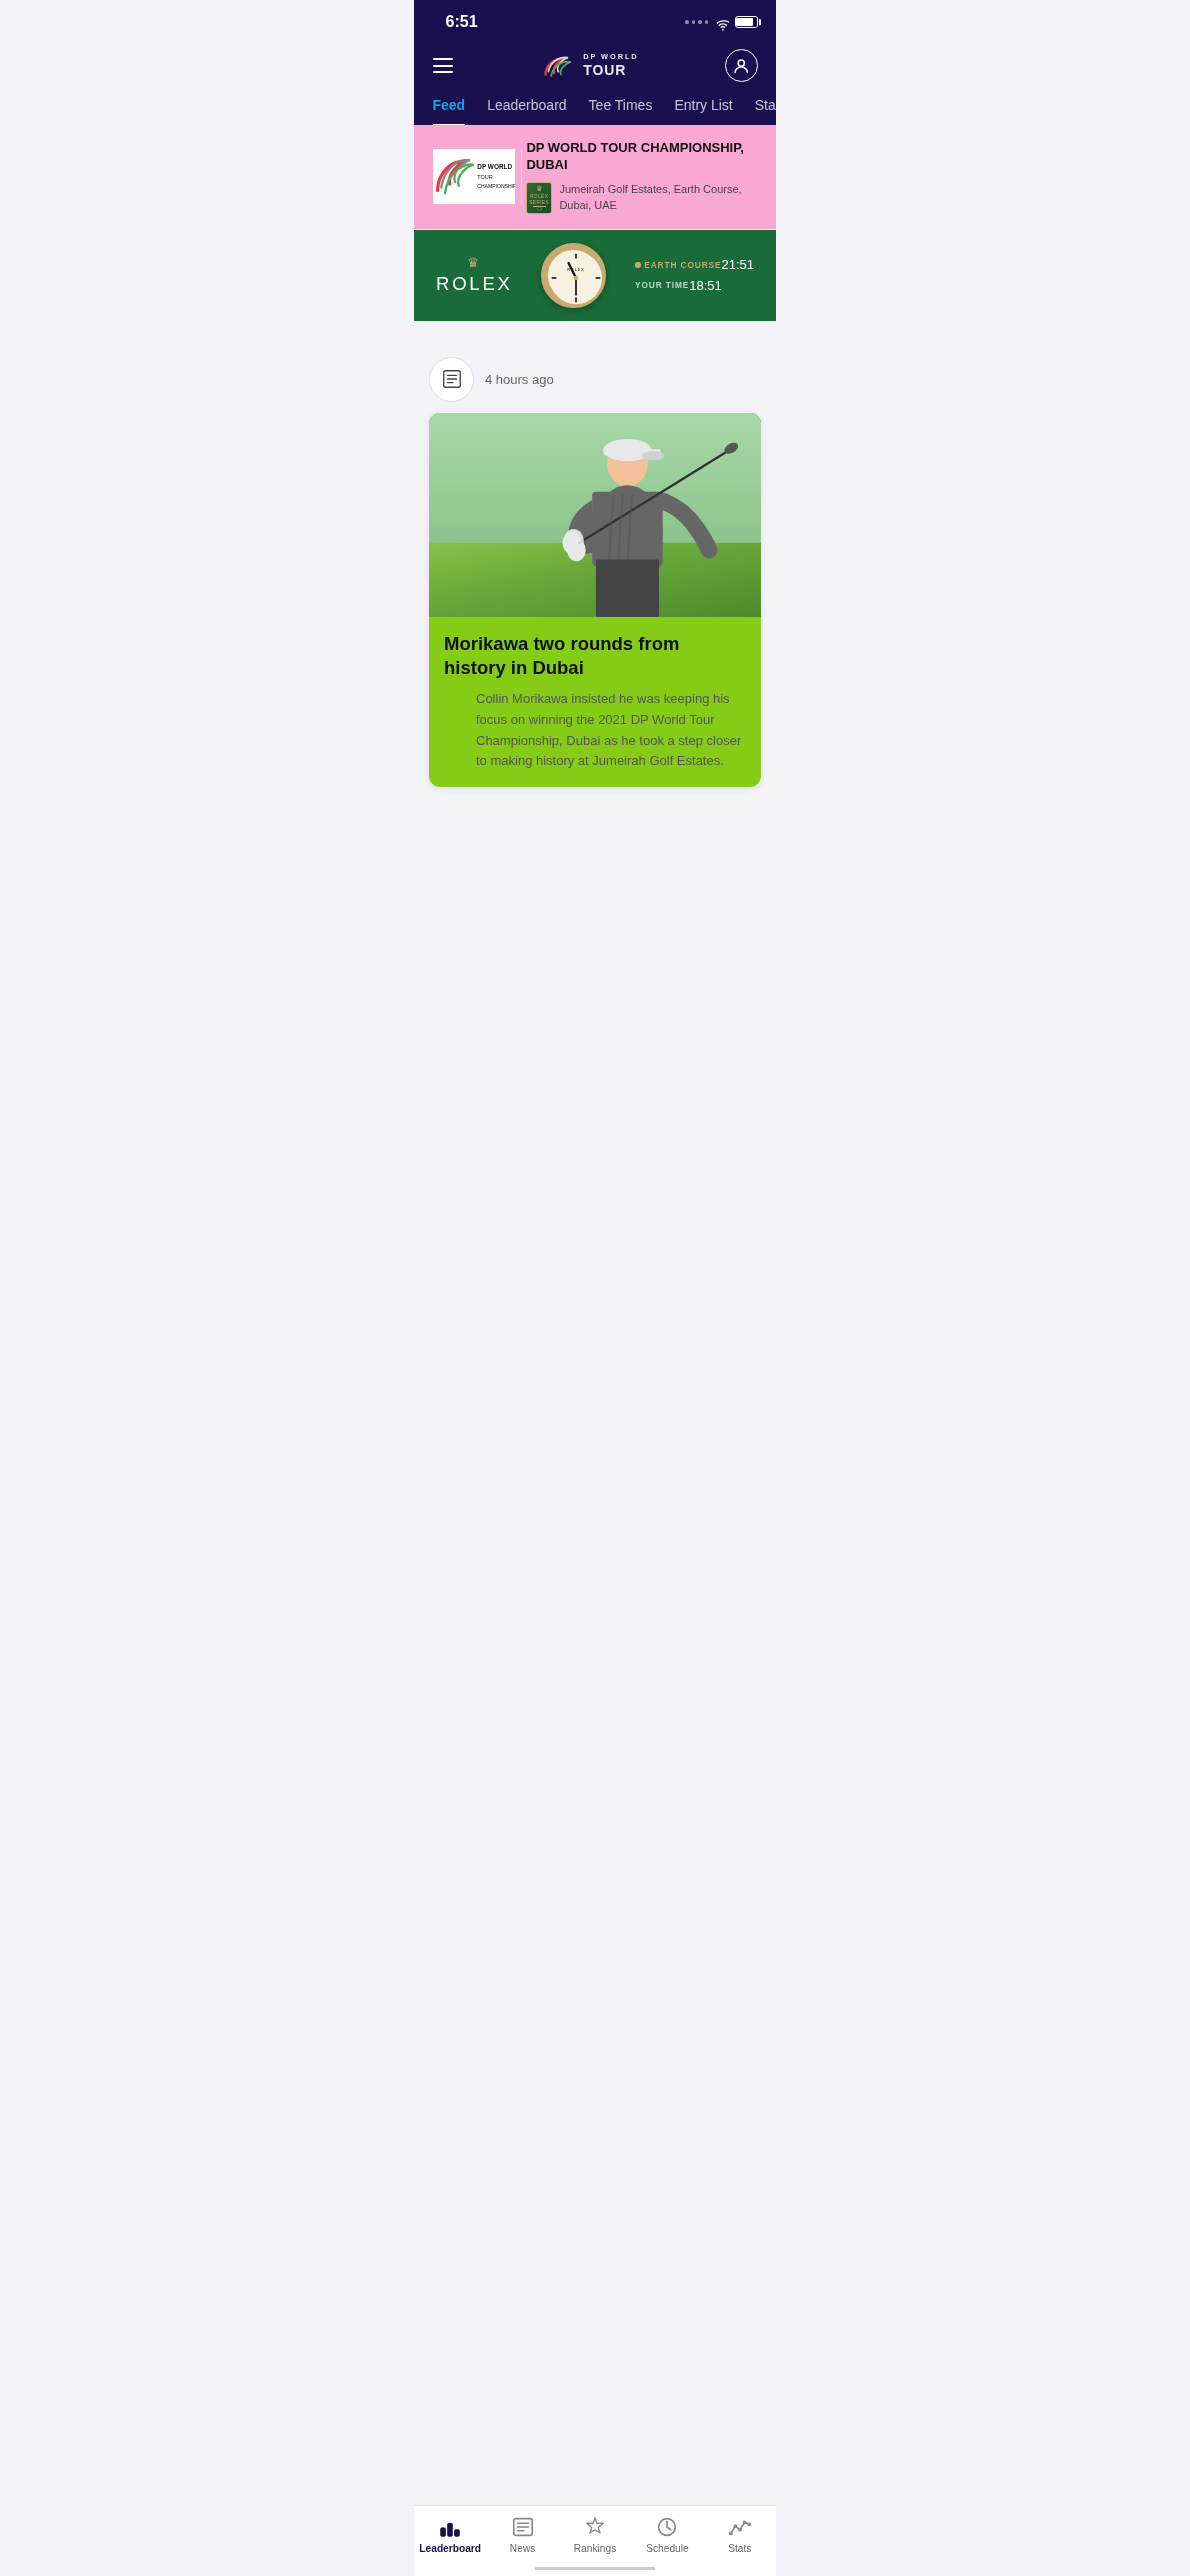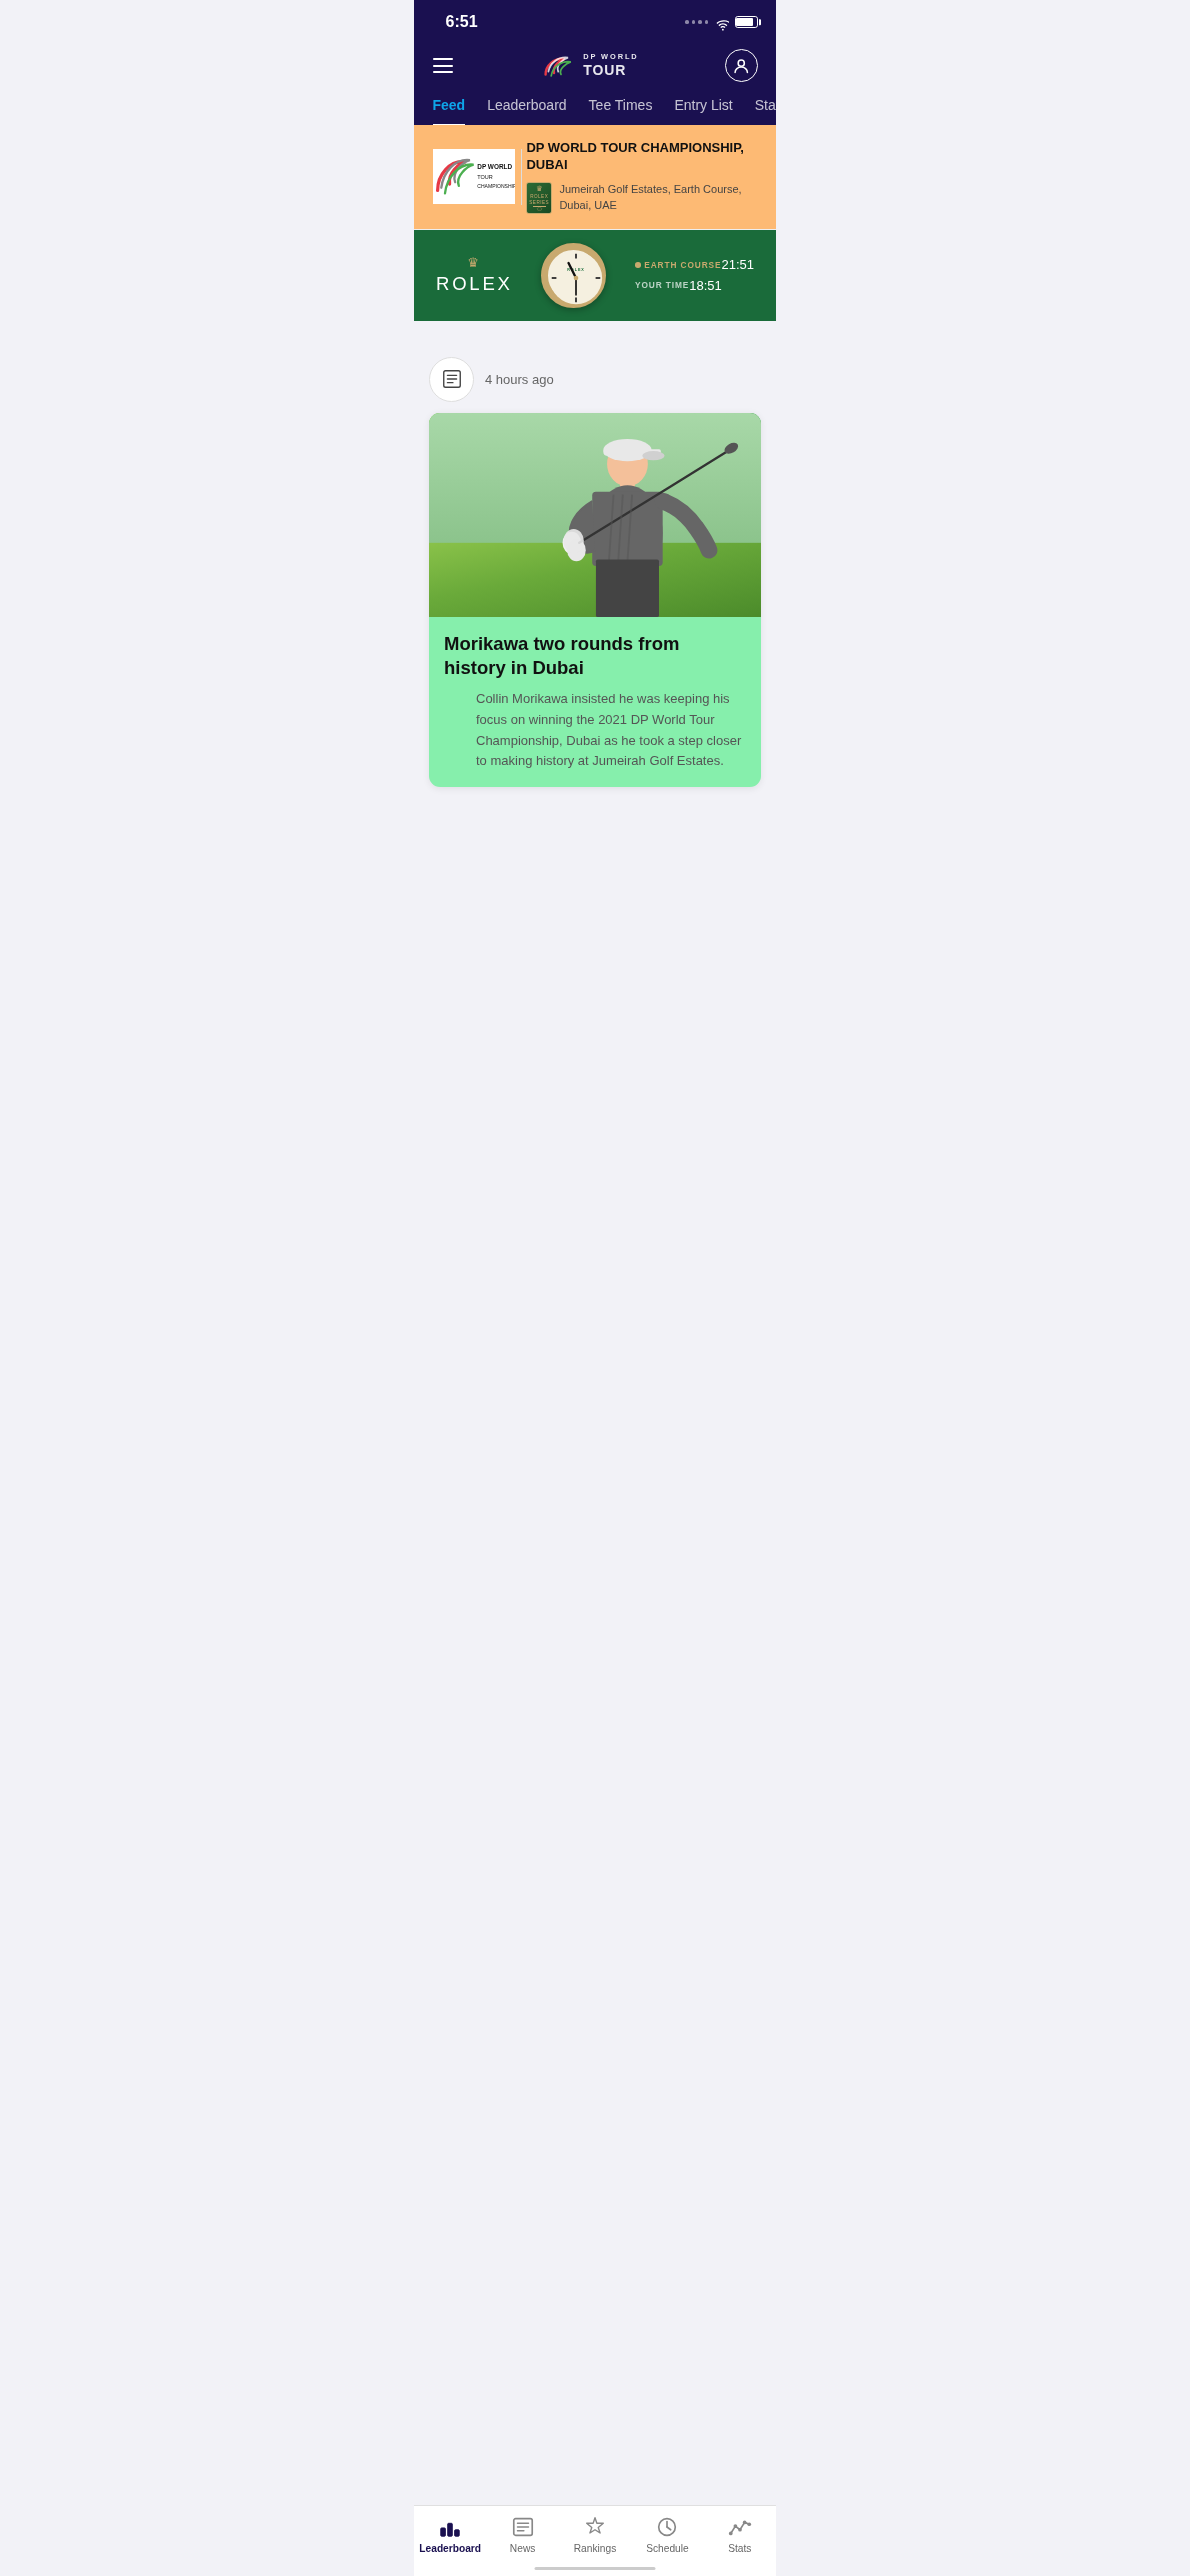--- a/index.html
+++ b/index.html
@@ -140,21 +140,21 @@
       border-bottom: 1.9px solid transparent;
     }
     .nav-tab.active {
       color: #0ea5e9;
       font-weight: 700;
       border-bottom: 1.9px solid white;
     }
 
     
     .tournament-section {
-      background: #fdba74;
+      background: #f9a8d4;
       padding: 15px 18.5px;
       display: flex;
       align-items: center;
       gap: 5px;
       border-bottom: 0.9px solid #eee;
     }
     .tournament-logo {
       width: 83px;
       height: 56px;
       flex-shrink: 0;
@@ -270,21 +270,21 @@
       display: flex;
       align-items: center;
       justify-content: center;
       background: white;
     }
     .feed-item-time {
       font-size: 13px;
       color: #666;
     }
     .news-card {
-      background: #86efac;
+      background: #84cc16;
       border-radius: 11px;
       overflow: hidden;
       box-shadow: 0 1.9px 7.4px rgba(0,0,0,0.08);
     }
     .news-card-image {
       width: 100%;
       height: 204px;
       background: linear-gradient(135deg, #8bc34a 0%, #4caf50 30%, #388e3c 60%, #c8e6c9 100%);
       position: relative;
       overflow: hidden;

